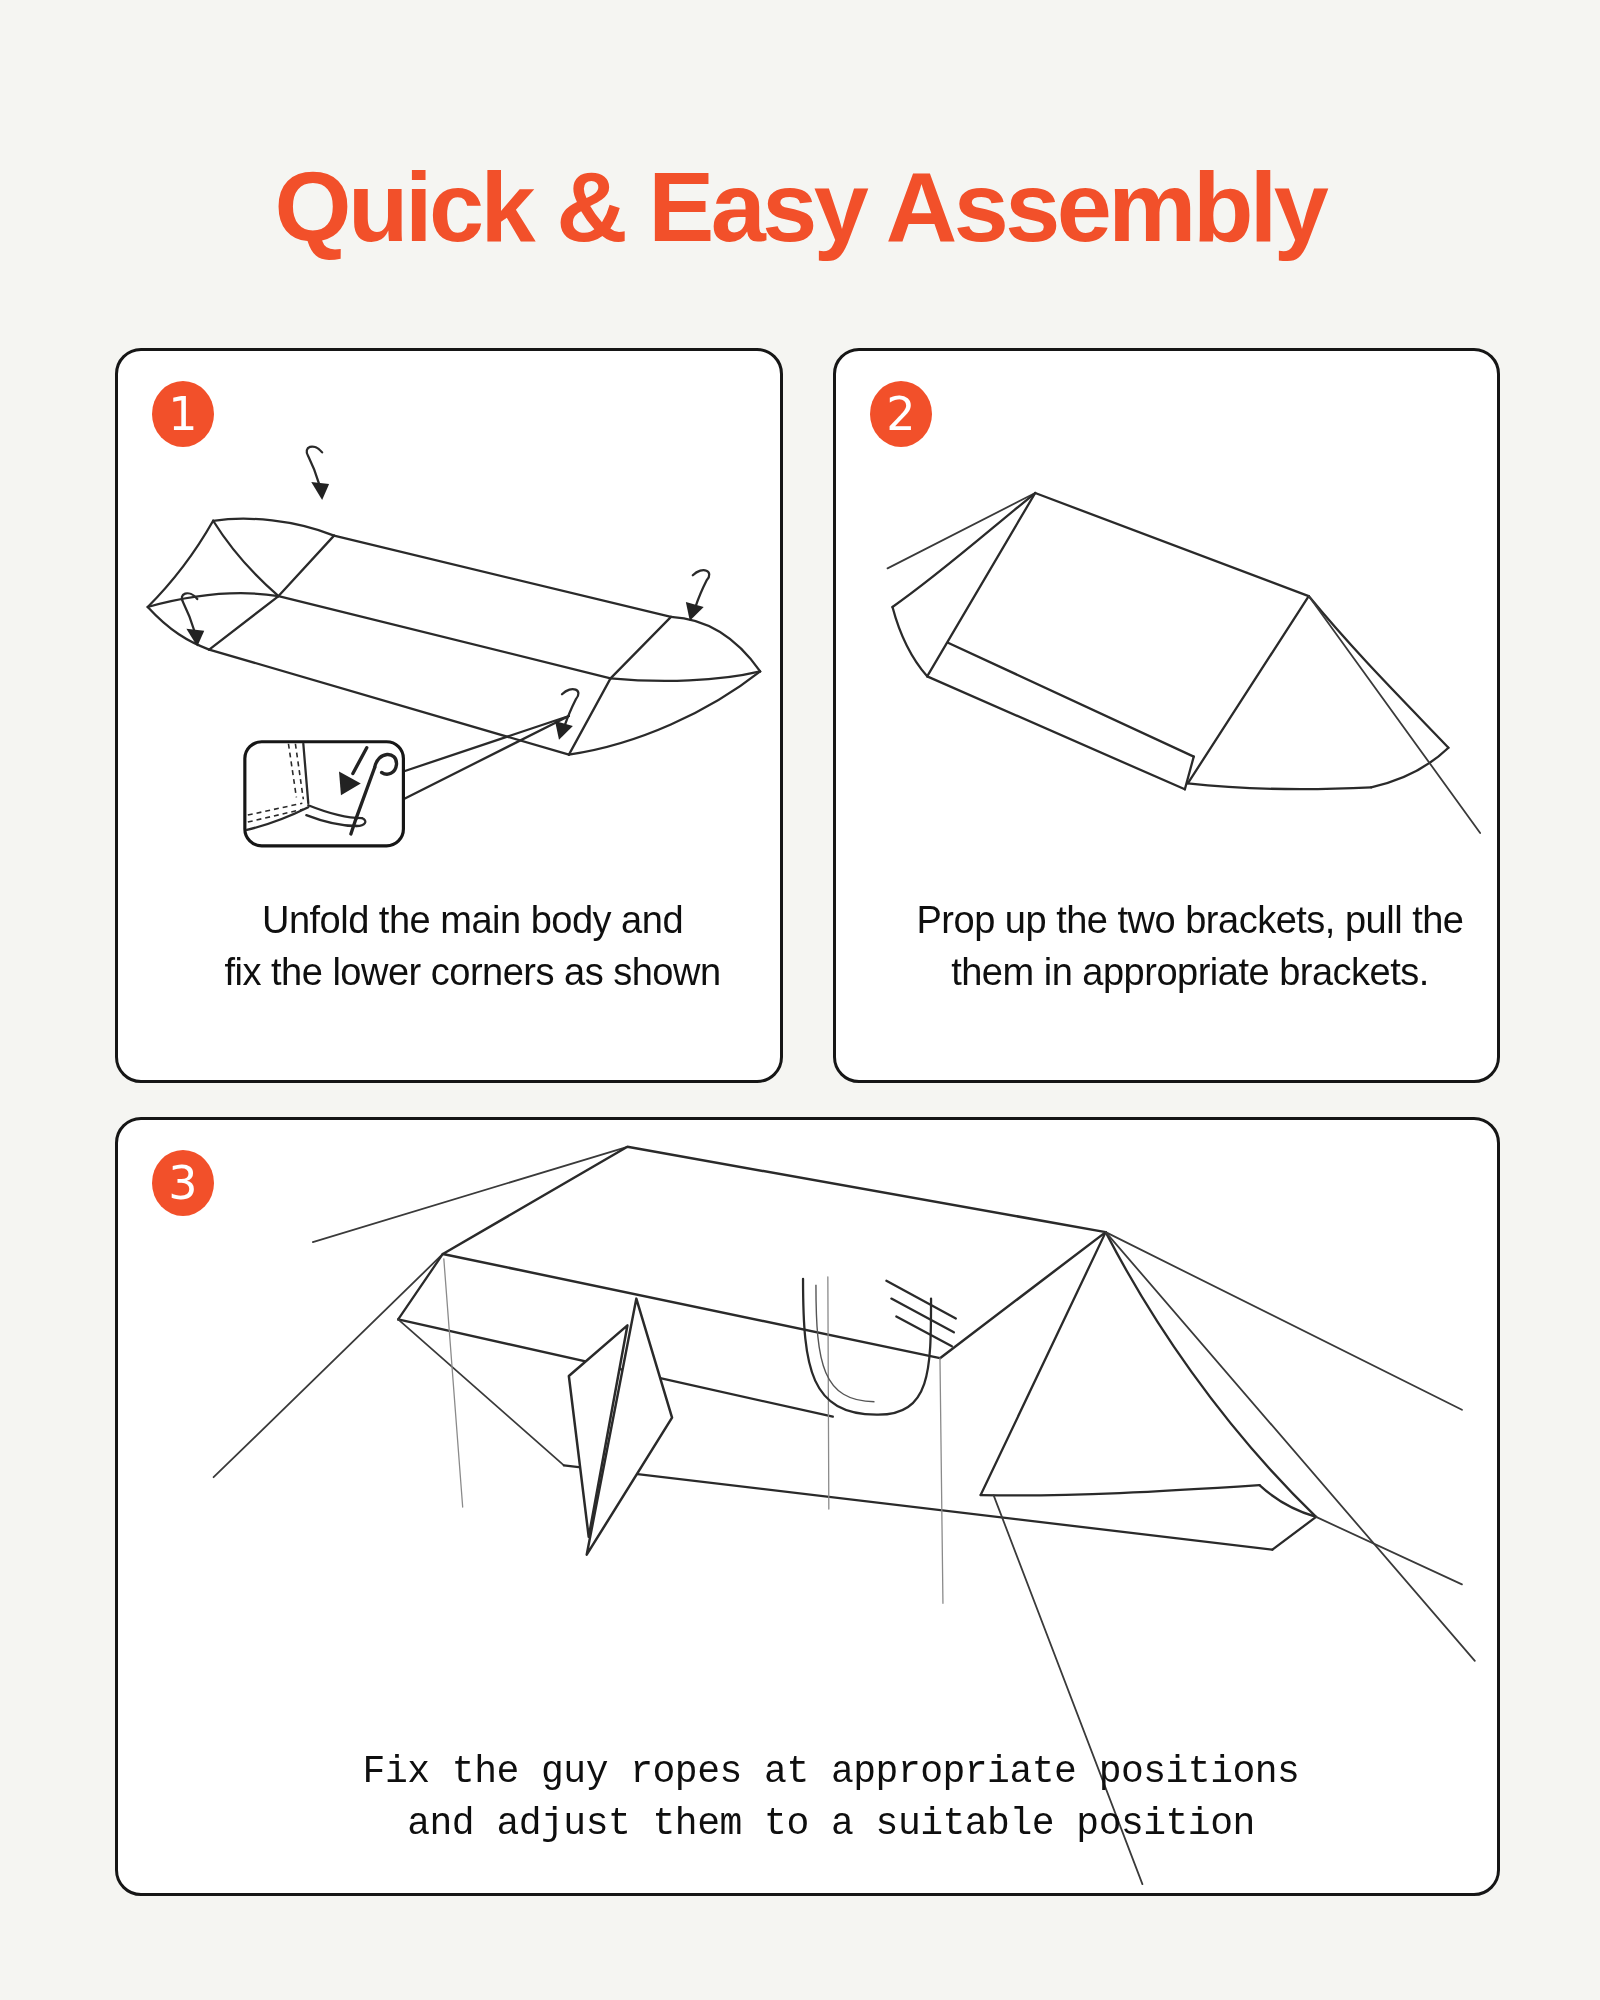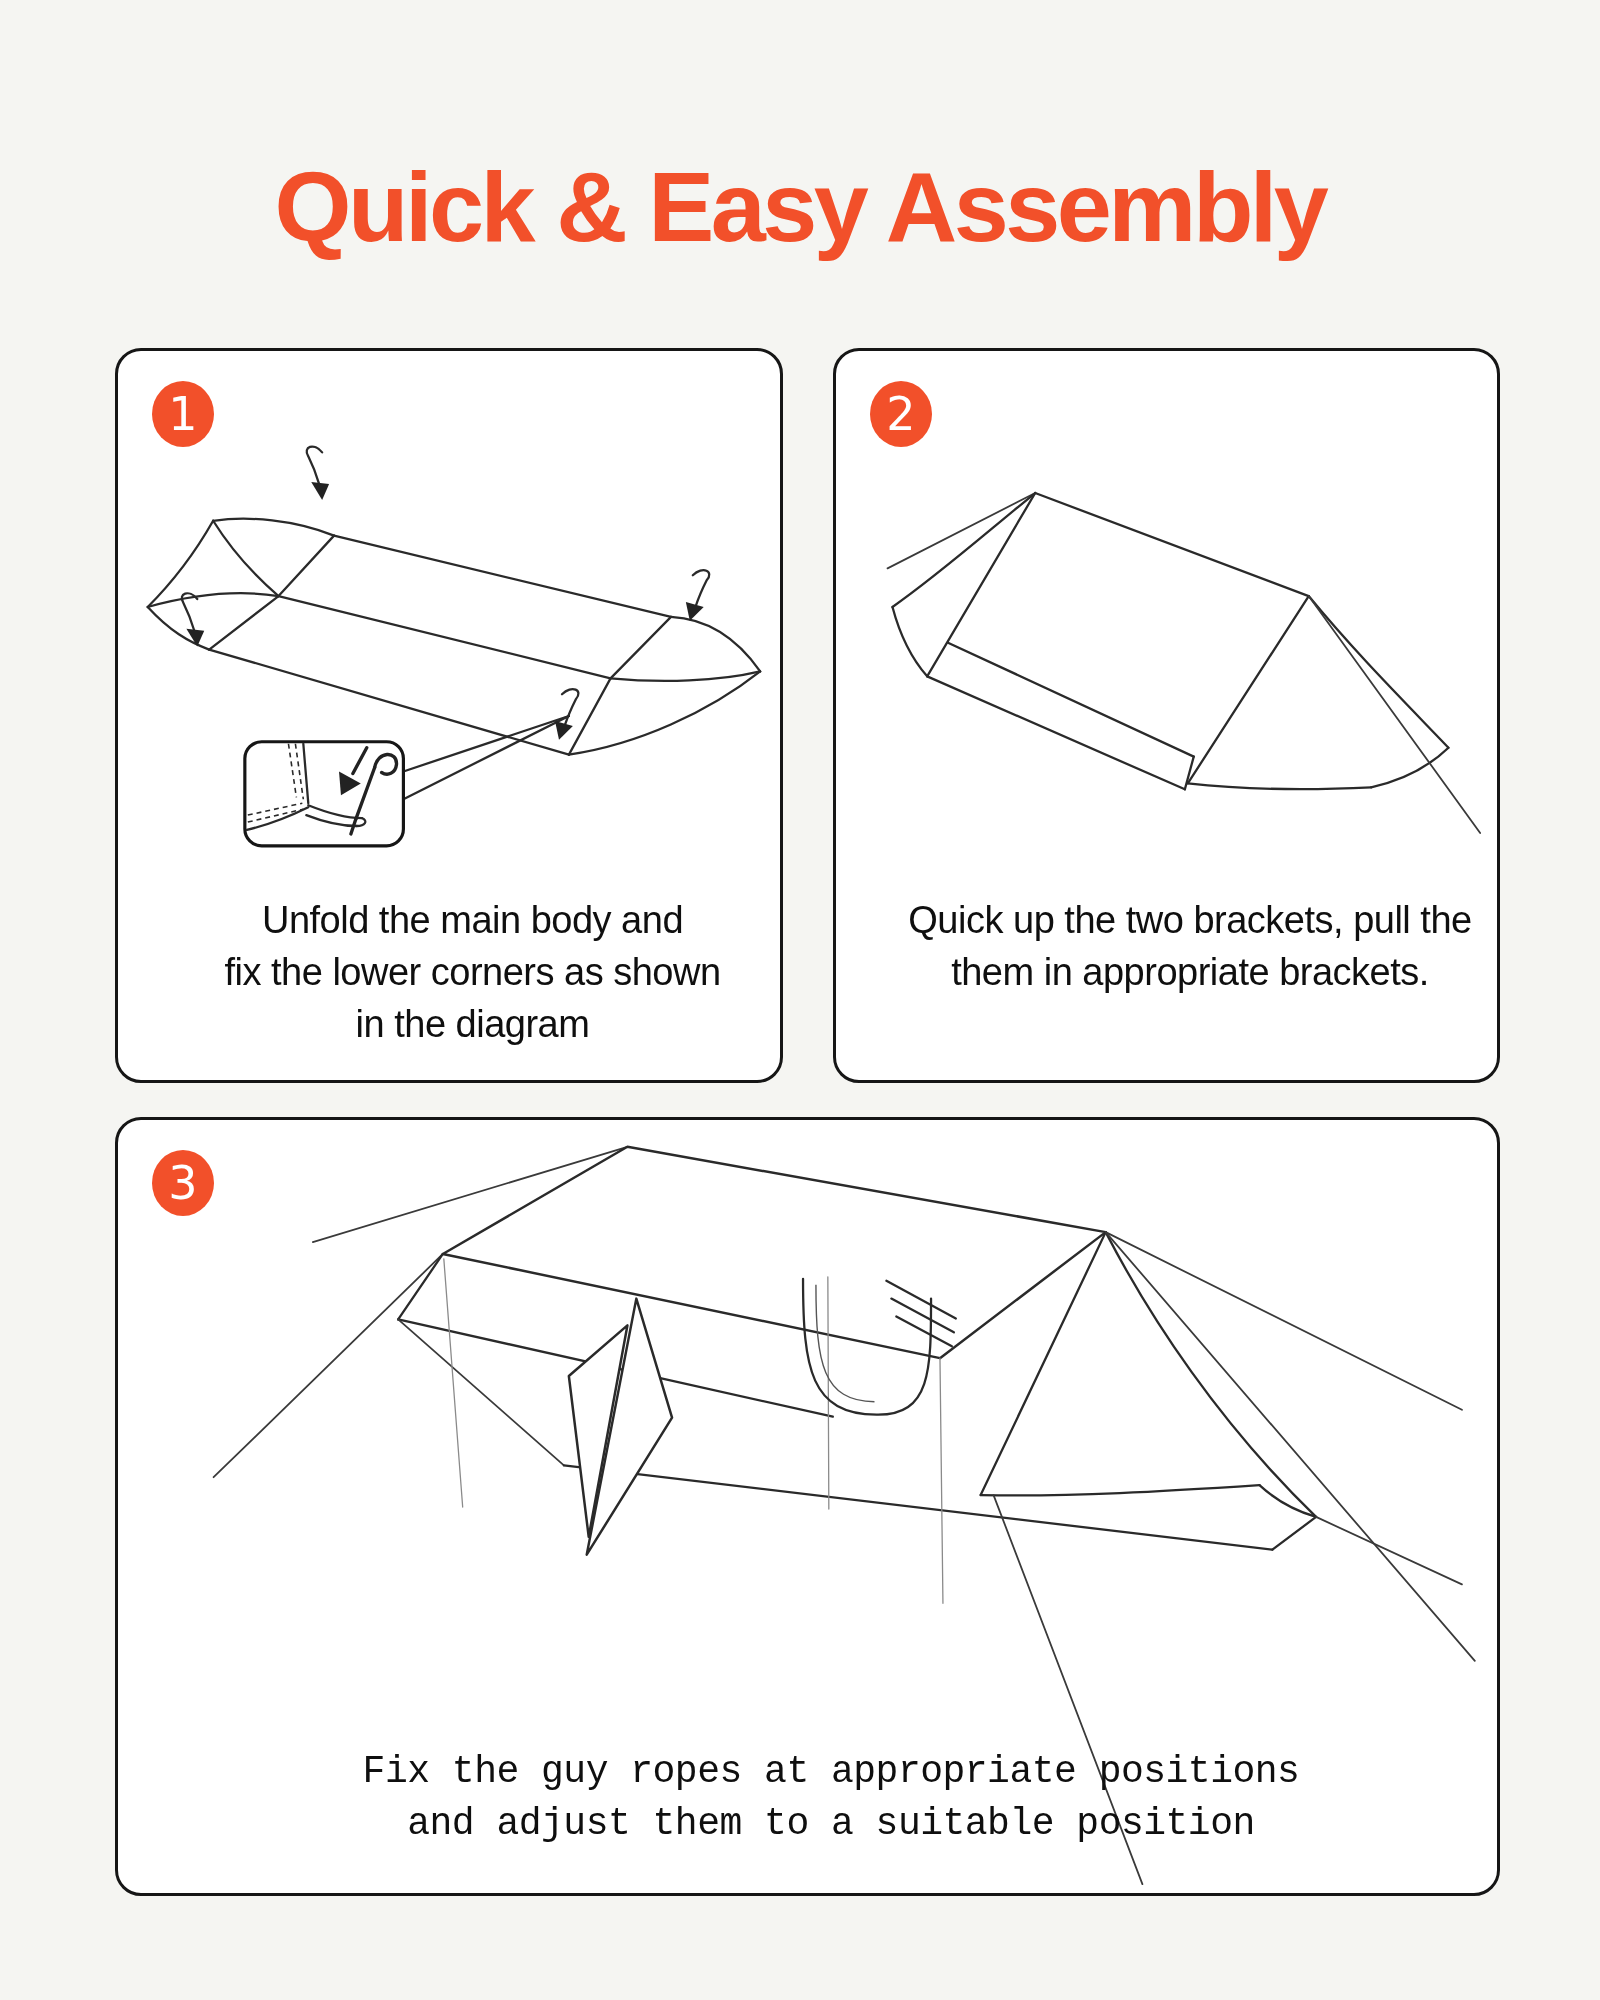--- a/index.html
+++ b/index.html
@@ -123,21 +123,20 @@
         <path class="lnthick" d="M251,400 L237,426" stroke-width="6"></path>
         <polygon class="head" points="225,448 223,424 245,436"></polygon>
       </g>
     </svg>
     <div class="badge">
       <span>1</span>
     </div>
     <div class="caption cap-12">
       <span>Unfold the main body and</span>
       <span>fix the lower corners as shown</span>
-      <span>in the diagram</span>
     </div>
   </div>
 
   <div class="panel panel-2">
     <svg class="illus" viewBox="0 0 667 735">
       <g>
 
         <path class="ln" d="M201,143 L477,247"></path>
 
         <path class="rope" d="M201,143 L52,219"></path>
@@ -155,21 +154,21 @@
         <path class="ln" d="M477,247 C523,303 573,353 618,400"></path>
         <path class="ln" d="M618,400 C594,423 567,434 540,440"></path>
 
         <path class="rope" d="M477,247 L650,486"></path>
       </g>
     </svg>
     <div class="badge">
       <span>2</span>
     </div>
     <div class="caption cap-12">
-      <span>Quick up the two brackets, pull the</span>
+      <span>Prop up the two brackets, pull the</span>
       <span>them in appropriate brackets.</span>
     </div>
   </div>
 
   <div class="panel panel-3">
     <svg class="illus" viewBox="0 0 1385 779">
       <g>
 
         <path class="rope" d="M511,27 L194,123"></path>
         <path class="rope" d="M325,135 L94,360"></path>

